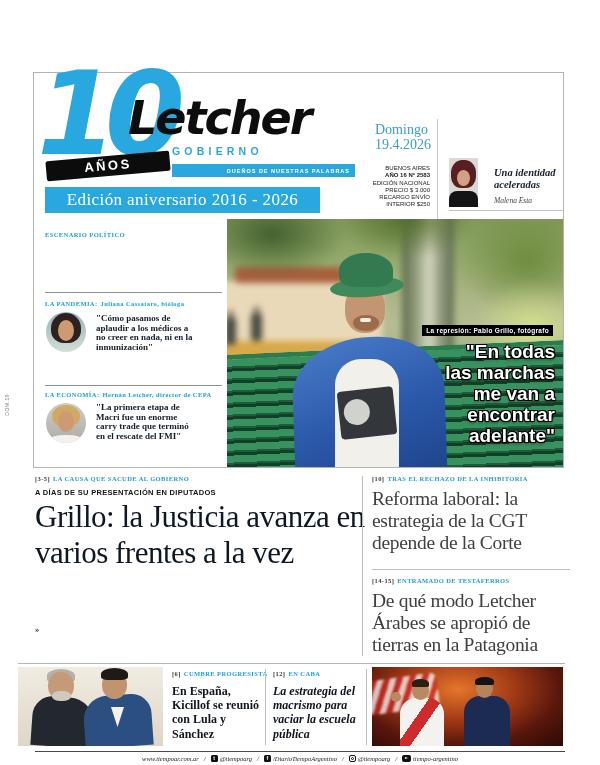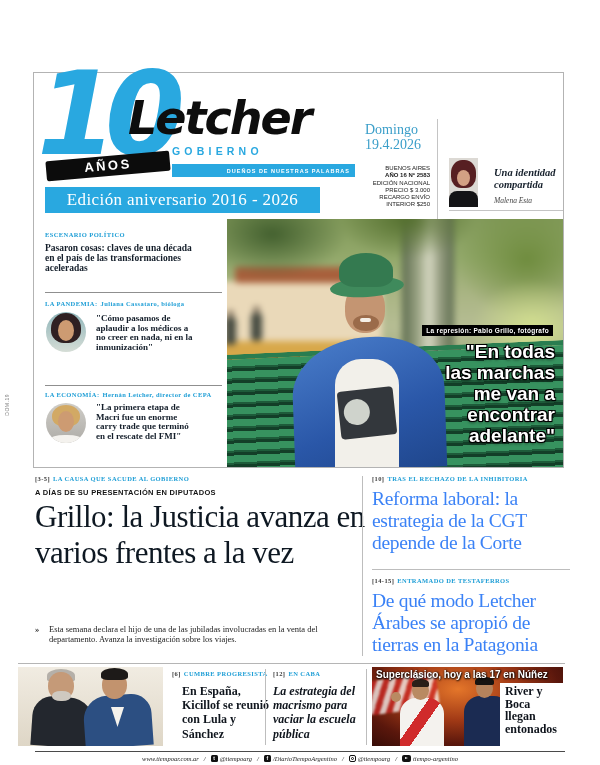--- a/index.html
+++ b/index.html
@@ -18,21 +18,21 @@
   .logo-sub{left:172px;top:106px;font:bold 10.5px "Liberation Sans",sans-serif;
             color:#29a8e0;letter-spacing:4.2px;}
   .ribbon{left:46px;top:117px;width:124px;height:20px;background:#0c0c0c;border-radius:2px;
           transform:rotate(-5deg);color:#fff;text-align:center;
           font:bold 13px/20px "Liberation Sans",sans-serif;letter-spacing:2.5px;}
   .tagbar{left:172px;top:125px;width:183px;height:13px;background:#29a8e0;color:#fff;
           font:bold 5.5px "Liberation Sans",sans-serif;letter-spacing:1px;
           text-align:right;box-sizing:border-box;padding:4px 5px 0 0;}
   .banner{left:45px;top:148px;width:275px;height:26px;background:#29a8e0;color:#fff;
           text-align:center;font:17px/25px "Liberation Serif",serif;letter-spacing:.4px;}
-  .date{left:365px;top:84px;font:14px/14.5px "Liberation Serif",serif;color:#3a9ec9;}
+  .date{left:375px;top:84px;font:14px/14.5px "Liberation Serif",serif;color:#3a9ec9;}
   .vrule{width:1px;background:#c4c4c4;}
   .edinfo{left:352px;top:126px;width:78px;text-align:right;
           font:6px/7.3px "Liberation Sans",sans-serif;color:#1a1a1a;}
   .edinfo .b{font-weight:bold;}
   .card-photo{left:449px;top:119px;width:29px;height:49px;background:#dcd9d4;overflow:hidden;}
   .cp-hair{position:absolute;left:2px;top:2px;width:25px;height:28px;background:#571f22;border-radius:45% 45% 40% 40%;}
   .cp-face{position:absolute;left:8px;top:12px;width:13px;height:16px;background:#d3a084;border-radius:50%;}
   .cp-torso{position:absolute;left:0;bottom:0;width:29px;height:16px;background:#141416;border-radius:8px 8px 0 0;}
   .card-title{left:494px;top:128px;width:74px;font:bold italic 10.5px/12px "Liberation Serif",serif;color:#16202c;}
   .card-author{left:494px;top:157px;font:italic 7.5px "Liberation Serif",serif;color:#444;}
@@ -85,21 +85,21 @@
   .pm-quote{position:absolute;right:8px;top:122px;width:120px;text-align:right;
             font:bold 19px/21px "Liberation Sans",sans-serif;color:#fff;
             text-shadow:-1px -1px 0 #000,1px -1px 0 #000,-1px 1px 0 #000,1px 1px 0 #000,0 2px 3px rgba(0,0,0,.55);}
   
   .lead-kick{left:35px;top:436px;}
   .overline{left:35px;top:449px;font:bold 7.5px "Liberation Sans",sans-serif;color:#141414;letter-spacing:.3px;text-align:center;}
   .lead-head{left:35px;top:460px;width:332px;font:31px/35.5px "Liberation Serif",serif;
              color:#0e1822;letter-spacing:-.5px;}
   .deck{left:35px;top:585px;width:318px;font:8.5px/10.3px "Liberation Serif",serif;color:#1c1c1c;padding-left:14px;box-sizing:border-box;}
   .deck .mk{position:absolute;left:0;top:0;font-weight:bold;color:#333;}
-  .r-head{font:19.5px/22px "Liberation Serif",serif;color:#3b82f6;letter-spacing:-.3px;}
+  .r-head{font:19.5px/22px "Liberation Serif",serif;color:#404040;letter-spacing:-.3px;}
   
   .b-head{font:bold 12px/14.2px "Liberation Serif",serif;color:#10161e;}
   .photo-lula{left:18px;top:628px;width:145px;height:79px;overflow:hidden;background:linear-gradient(180deg,#f1ece2,#ded6c6);}
   .pl-suit1{position:absolute;left:14px;top:30px;width:62px;height:50px;background:#23272e;border-radius:20px 26px 0 0;transform:rotate(4deg);}
   .pl-head1{position:absolute;left:30px;top:5px;width:26px;height:28px;background:#c59a78;border-radius:48%;}
   .pl-hair1{position:absolute;left:29px;top:2px;width:28px;height:13px;background:#b5b0a9;border-radius:50% 50% 20% 20%;}
   .pl-beard1{position:absolute;left:34px;top:24px;width:19px;height:10px;background:#cfc9c0;border-radius:45%;}
   .pl-suit2{position:absolute;left:66px;top:28px;width:68px;height:52px;background:#2c4f82;border-radius:24px 20px 0 0;transform:rotate(-4deg);}
   .pl-shirt2{position:absolute;left:93px;top:40px;width:13px;height:20px;background:#f5f2ec;clip-path:polygon(0 0,100% 0,50% 100%);}
   .pl-head2{position:absolute;left:84px;top:4px;width:25px;height:28px;background:#c2936e;border-radius:48%;}
@@ -166,27 +166,26 @@
       <div>PRECIO $ 3.000</div>
       <div>RECARGO ENVÍO</div>
       <div>INTERIOR $250</div>
     </div>
 
     <div class="abs card-photo">
       <span class="cp-hair"></span>
       <span class="cp-face"></span>
       <span class="cp-torso"></span>
     </div>
-    <div class="abs card-title">Una identidad compartida</div>
+    <div class="abs card-title">Una identidad aceleradas</div>
     <div class="abs card-author">Malena Esta</div>
     <div class="abs vrule" style="left:449px;top:171px;width:114px;height:1px;"></div>
   </div>
 
   <div class="abs kick" style="left:45px;top:192px;">ESCENARIO POLÍTICO</div>
-  <div class="abs t-head" style="left:45px;top:205px;width:150px;">Pasaron cosas: claves de una década en el país de las transformaciones aceleradas</div>
   <div class="abs hdiv" style="left:45px;top:253px;width:177px;"></div>
 
   <div class="abs kick" style="left:45px;top:261px;width:180px;"><span class="pg" style="color:#1e9ed6">LA PANDEMIA:</span><span>Juliana Cassataro, bióloga</span></div>
   <div class="abs av" style="left:46px;top:273px;">
     <span class="bg1"></span>
     <span class="hair1"></span>
     <span class="face"></span>
   </div>
   <div class="abs t-quote" style="left:96px;top:275px;width:98px;">"Cómo pasamos de aplaudir a los médicos a no creer en nada, ni en la inmunización"</div>
   <div class="abs hdiv" style="left:45px;top:346px;width:177px;"></div>
@@ -227,21 +226,20 @@
     <div class="pm-cap">La represión: Pablo Grillo, fotógrafo</div>
     <div class="pm-quote">"En todas las marchas me van a encontrar adelante"</div>
   </div>
 
   <div>
     <div class="abs kick lead-kick"><span class="pg">[3-5]</span><span>LA CAUSA QUE SACUDE AL GOBIERNO</span></div>
     <div class="abs overline">A DÍAS DE SU PRESENTACIÓN EN DIPUTADOS</div>
     <div class="abs lead-head">Grillo: la Justicia avanza en varios frentes a la vez</div>
     <div class="abs deck">
       <span class="mk">»</span>
-      <span>Esta semana declara el hijo de una de las jubiladas involucradas en la venta del departamento. Avanza la investigación sobre los viajes.</span>
     </div>
   </div>
 
   <div class="abs vrule" style="left:362px;top:437px;height:180px;background:#bdbdbd;"></div>
 
   <div>
     <div class="abs kick" style="left:372px;top:436px;"><span class="pg">[10]</span><span>TRAS EL RECHAZO DE LA INHIBITORIA</span></div>
     <div class="abs r-head" style="left:372px;top:449px;width:200px;">Reforma laboral: la estrategia de la CGT depende de la Corte</div>
   </div>
   <div class="abs hdiv" style="left:372px;top:530px;width:198px;background:#bdbdbd;"></div>
@@ -258,42 +256,38 @@
     <div class="pl-head1"></div>
     <div class="pl-beard1"></div>
     <div class="pl-suit2"></div>
     <div class="pl-shirt2"></div>
     <div class="pl-head2"></div>
     <div class="pl-hair2"></div>
   </div>
 
   <div>
     <div class="abs kick" style="left:172px;top:631px;"><span class="pg">[6]</span><span>CUMBRE PROGRESISTA</span></div>
-    <div class="abs b-head" style="left:182px;top:645px;width:92px;">En España, Kicillof se reunió con Lula y Sánchez</div>
+    <div class="abs b-head" style="left:172px;top:645px;width:92px;">En España, Kicillof se reunió con Lula y Sánchez</div>
   </div>
   <div class="abs vrule" style="left:265px;top:630px;height:76px;background:#bdbdbd;"></div>
   <div>
     <div class="abs kick" style="left:273px;top:631px;"><span class="pg">[12]</span><span>EN CABA</span></div>
     <div class="abs b-head" style="left:273px;top:645px;width:90px;font-style:italic;">La estrategia del macrismo para vaciar la escuela pública</div>
   </div>
   <div class="abs vrule" style="left:366px;top:630px;height:76px;background:#bdbdbd;"></div>
 
   <div class="abs photo-super">
     <div class="ps-flag"></div>
     <div class="ps-t1"></div>
     <div class="ps-fist"></div>
     <div class="ps-h1"></div>
     <div class="ps-hr1"></div>
     <div class="ps-t2"></div>
     <div class="ps-h2"></div>
     <div class="ps-hr2"></div>
-    <div class="ps-label">Superclásico, hoy a las 17 en Núñez</div>
-    <div class="ps-panel">
-      <div class="ps-head">River y Boca llegan entonados</div>
-    </div>
   </div>
 
   <div class="abs f-rule" style="left:35px;top:712px;width:530px;"></div>
   <div class="abs f-row">
     <span class="f-it">
         <span>www.tiempoar.com.ar</span>
       </span>
     <span>/</span>
     <span class="f-it">
         <span class="fi fi-sq fi-tw"></span>

